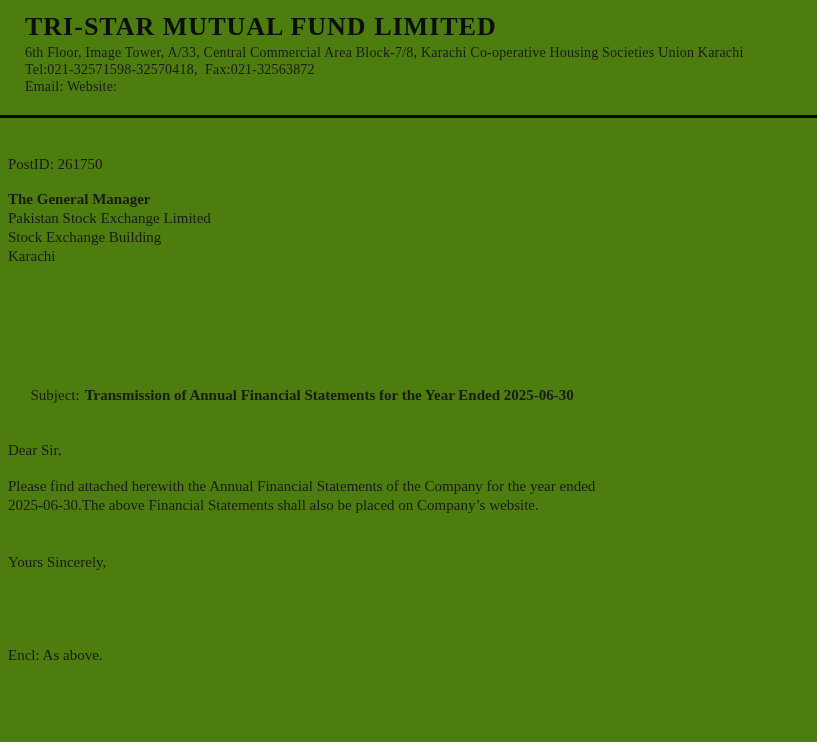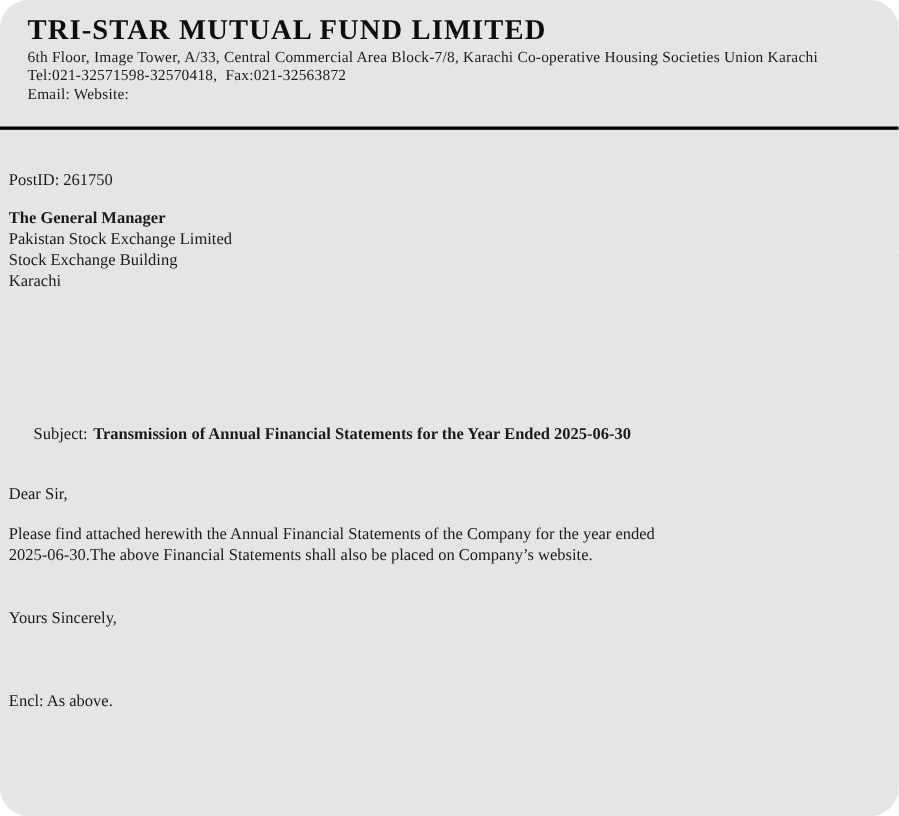--- a/index.html
+++ b/index.html
@@ -9,22 +9,21 @@
   body {
     width: 817px;
     height: 742px;
     background: #ffffff;
     overflow: hidden;
   }
   .doc {
     position: relative;
     width: 817px;
     height: 742px;
-    background: #e5e5e5;
-    border-radius: 26px;
+    background: #4d7c0f;
   }
 
   
   .letterhead {
     padding-top: 12px;
   }
   .company-name {
     margin: 0 0 2px 25px;
     font-family: "Liberation Serif", serif;
     font-weight: bold;
@@ -61,21 +60,21 @@
   .line { white-space: pre; }
   .meta-block { margin-top: 37px; }
   .recipient-block { margin-top: 16px; }
   .recipient-title { font-weight: bold; }
   .subject-row { margin-top: 101px; }
   .subject-label { margin-right: 5px; }
   .subject-text { font-weight: bold; }
   .salutation { margin-top: 17px; }
   .paragraph { margin-top: 17px; }
   .closing { margin-top: 38px; }
-  .enclosure { margin-top: 57px; }
+  .enclosure { margin-top: 74px; }
 </style>
 </head>
 <body>
 
 <div class="doc">
 
   <div class="letterhead">
     <h1 class="company-name">TRI-STAR MUTUAL FUND LIMITED</h1>
     <div class="letterhead-line">6th Floor, Image Tower, A/33, Central Commercial Area Block-7/8, Karachi Co-operative Housing Societies Union Karachi</div>
     <div class="letterhead-line">Tel:021-32571598-32570418,  Fax:021-32563872</div>

